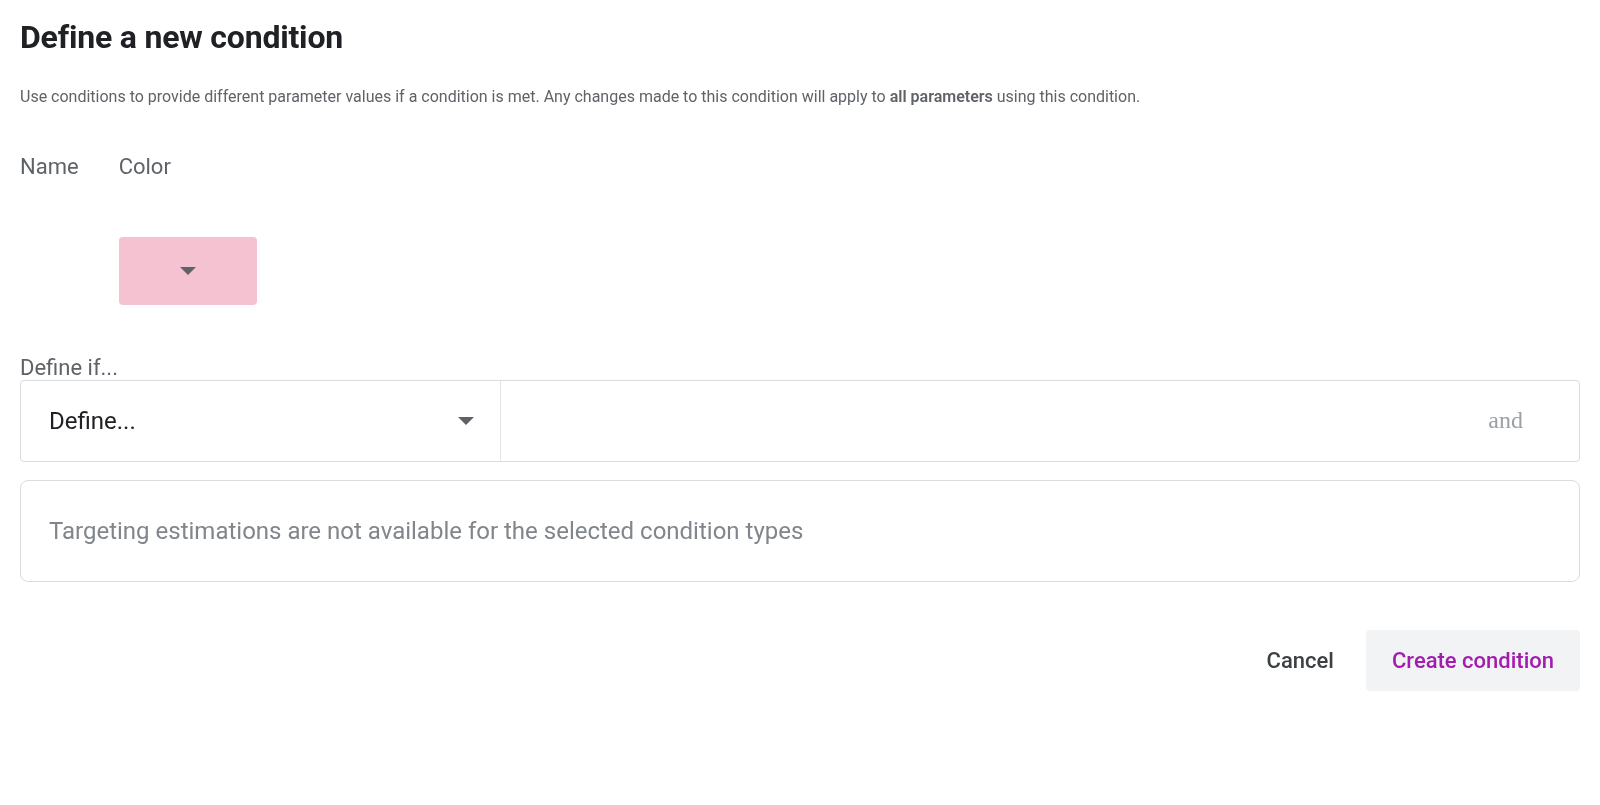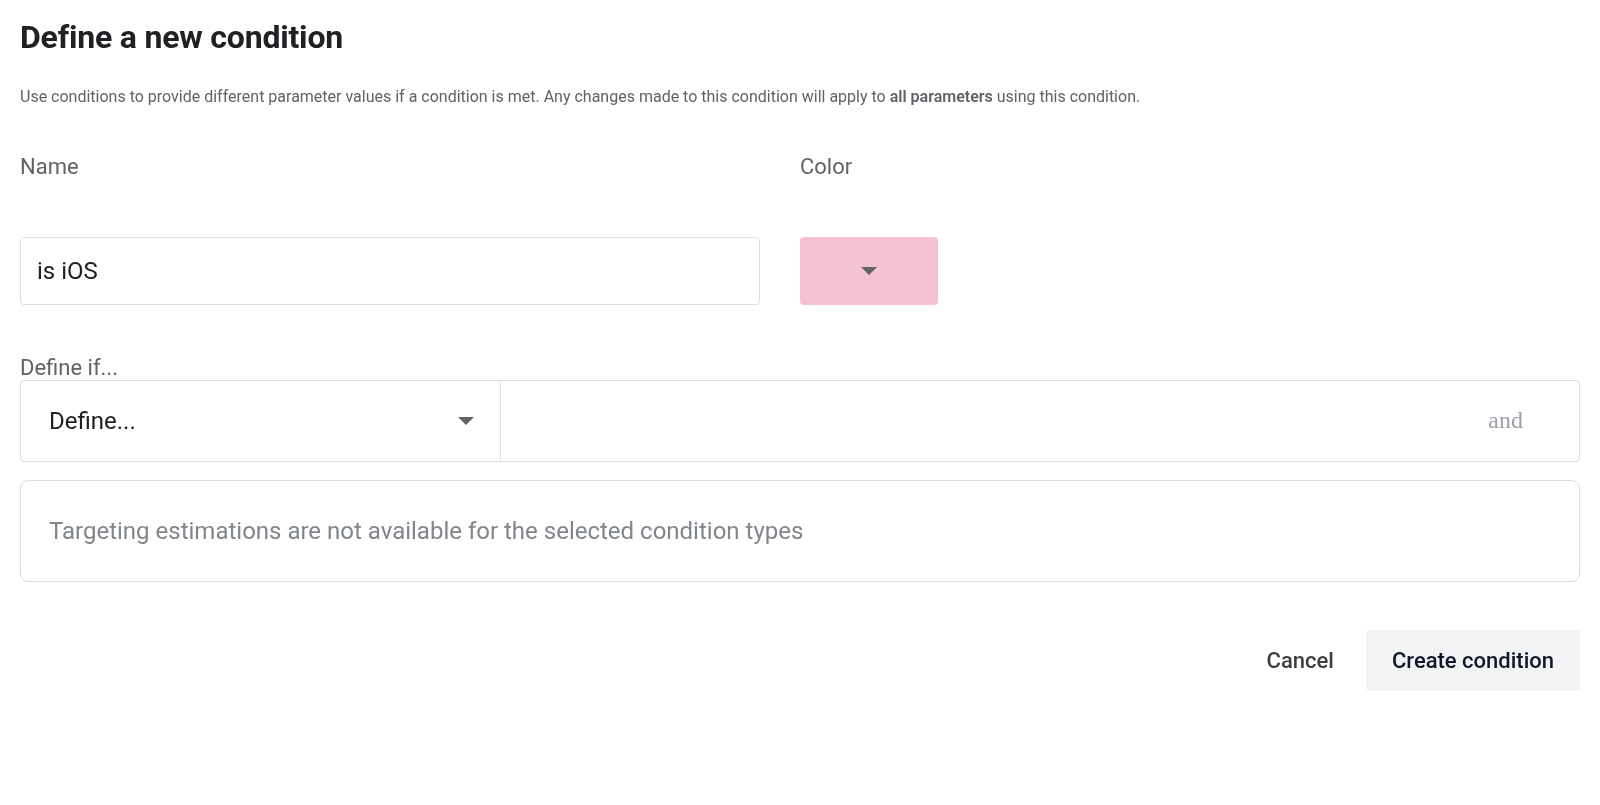--- a/index.html
+++ b/index.html
@@ -140,40 +140,39 @@
       font-weight: 500;
       cursor: pointer;
       padding: 14px 20px;
       font-family: inherit;
     }
     .btn-create {
       background: #f1f3f4;
       border: none;
       border-radius: 4px;
       font-size: 22px;
-      color: #0f172a;
+      color: #a21caf;
       font-weight: 500;
       cursor: not-allowed;
       padding: 18px 26px;
       font-family: inherit;
     }
   </style>
 </head>
 <body>
 
 <h1 class="page-title">Define a new condition</h1>
 
 <p class="description">
   <span>Use conditions to provide different parameter values if a condition is met. Any changes made to this condition will apply to </span><strong>all parameters</strong><span> using this condition.</span>
 </p>
 
 <div class="row">
   <div class="field-group">
     <label class="field-label">Name</label>
-    <input type="text" class="name-input" value="is iOS" style="">
   </div>
   <div class="field-group">
     <label class="field-label">Color</label>
     <div class="color-selector">
       <div class="triangle-down"></div>
     </div>
   </div>
 </div>
 
 <div class="applies-container">

